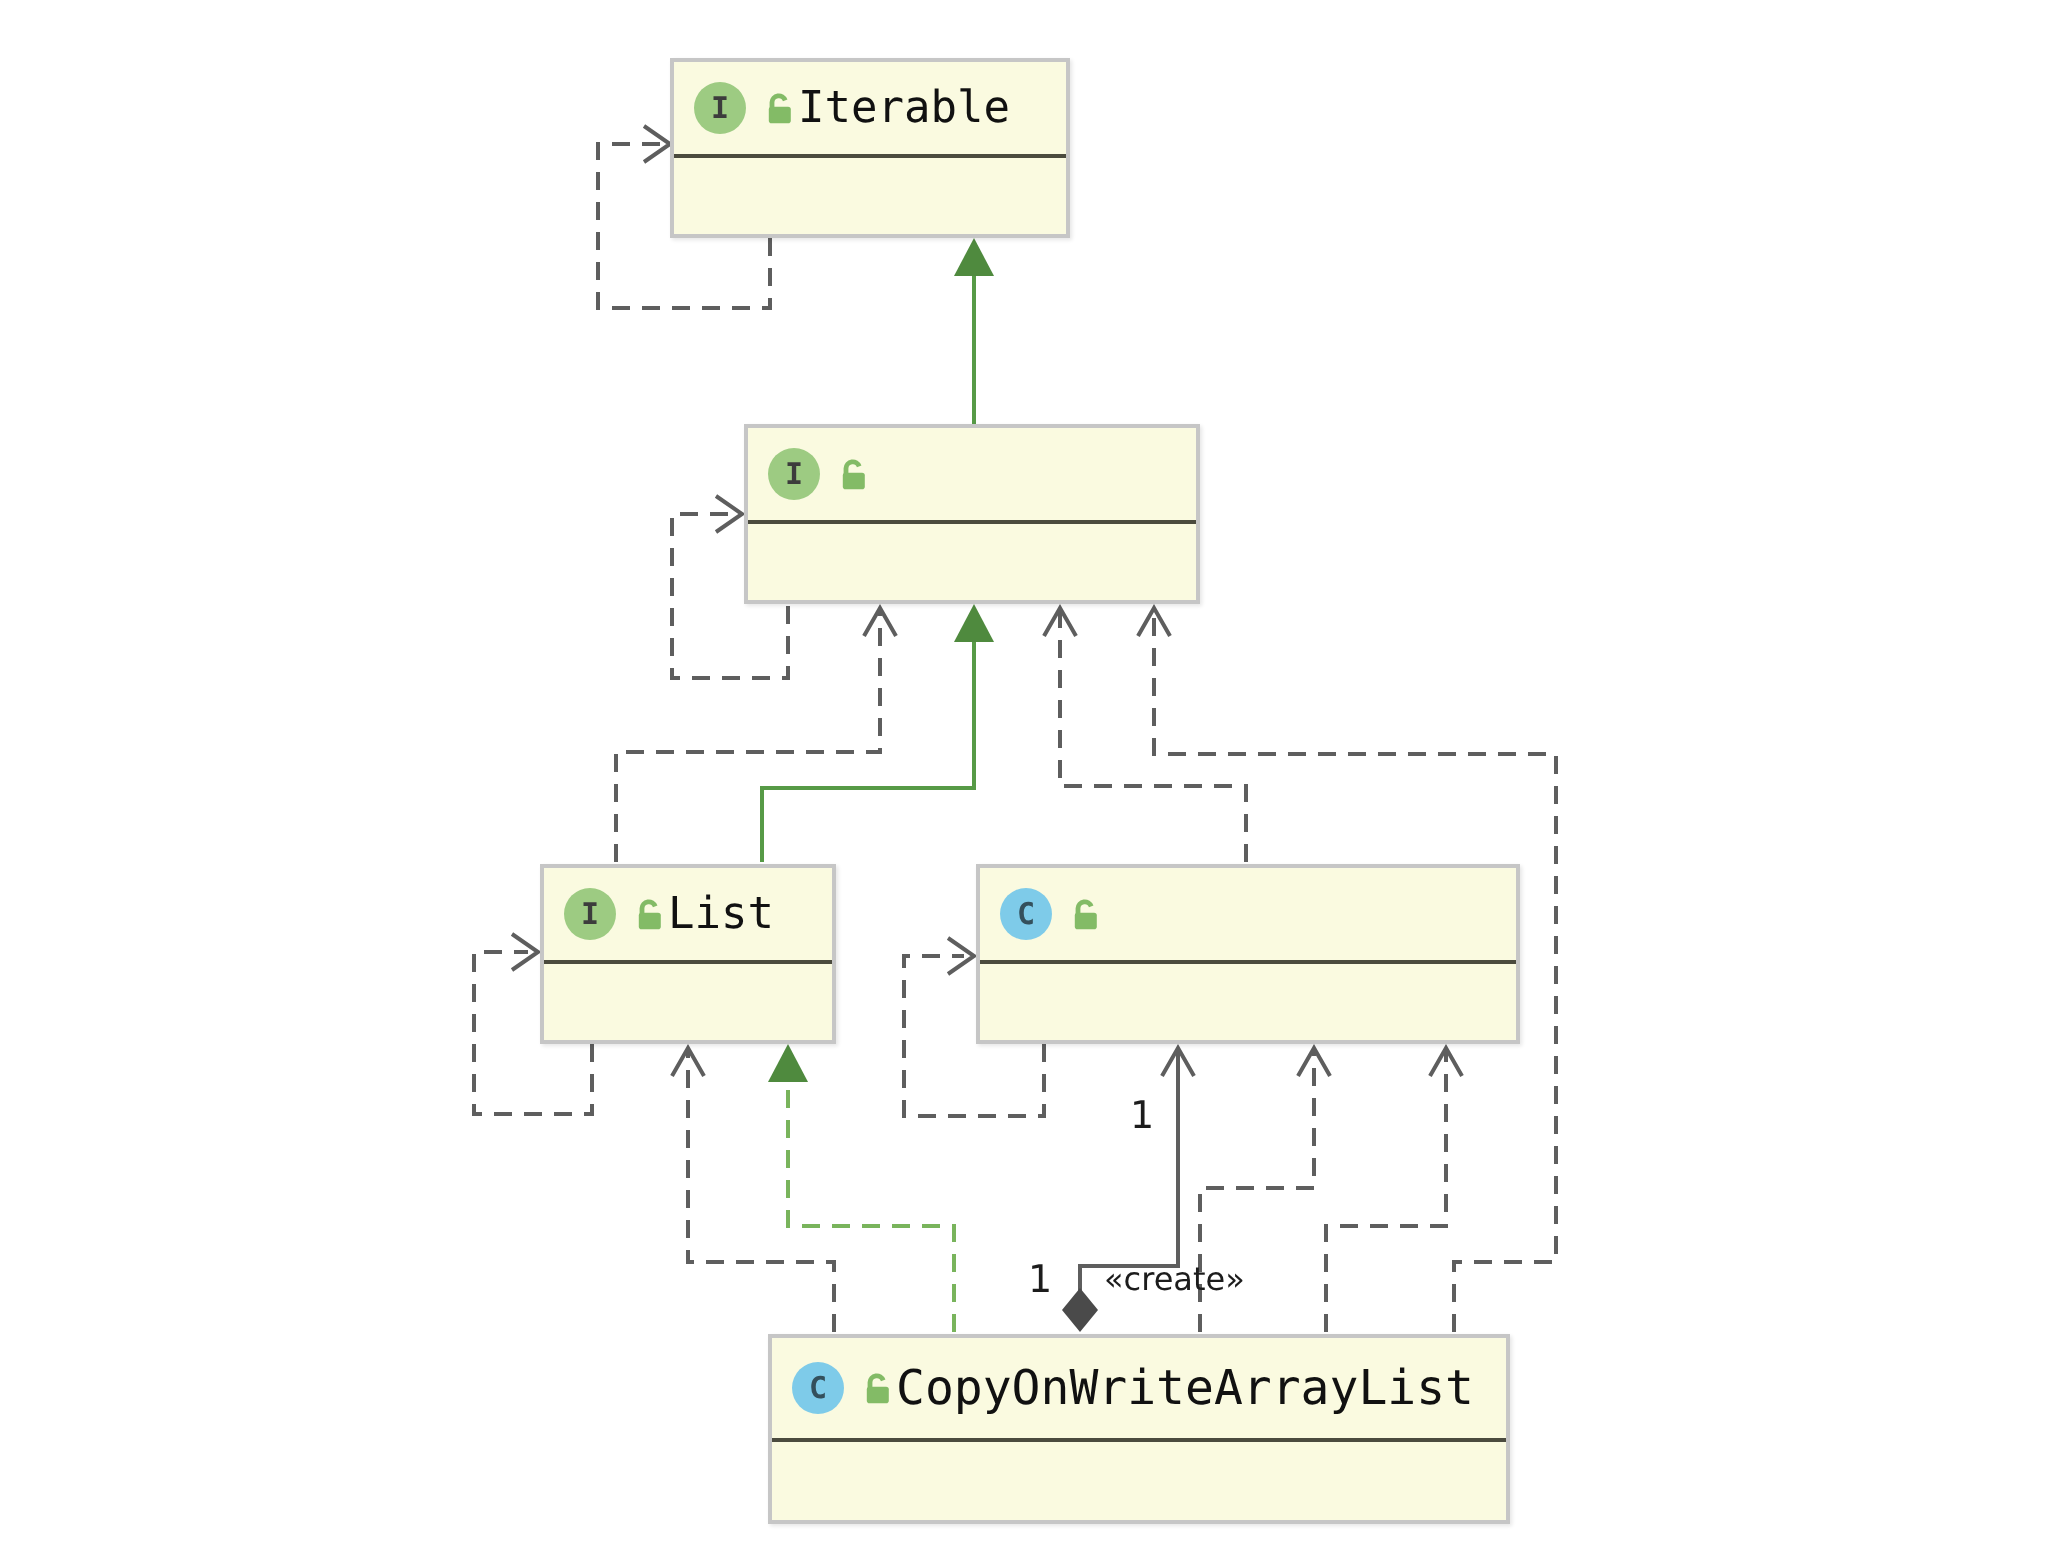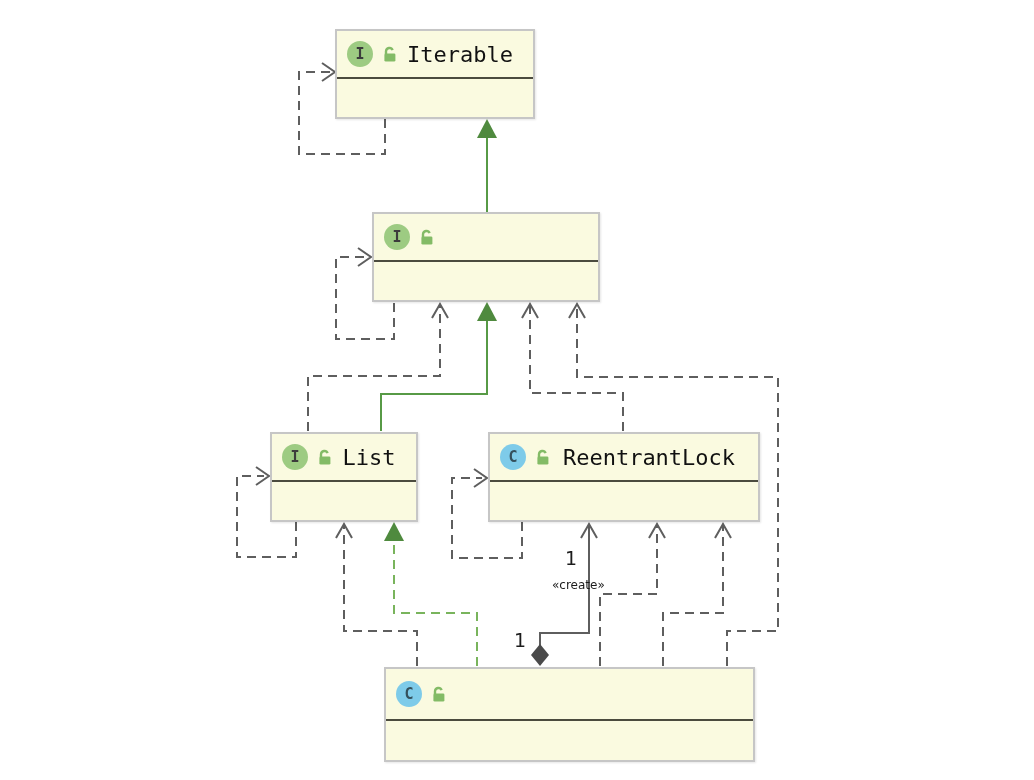--- a/index.html
+++ b/index.html
@@ -30,32 +30,32 @@
   .icon-circle{
     width:26px;height:26px;border-radius:50%;
     display:flex;align-items:center;justify-content:center;
     font-size:15px;font-weight:bold;color:#3c3c3c;
     flex:0 0 auto;
   }
   .icon-interface{background:#9dcb82;}
   .icon-class{background:#7ecbe9;color:#34505c;}
   .lock{flex:0 0 auto;margin-left:8px;display:flex;align-items:center;}
   .uml-title{
-    flex:1;text-align:center;
+    flex:1;text-align:left;
     font-size:22px;color:#111111;
     white-space:nowrap;
   }
   .big .uml-title{font-size:24px;}
   .edge-label{
     position:absolute;
     font-family:"DejaVu Sans", sans-serif;
     color:#1c1c1c;
     white-space:nowrap;
   }
-  #lbl-create{left:552px;top:578px;font-size:12px;}
+  #lbl-create{left:552px;top:630px;font-size:16px;}
   #lbl-mult-target{left:565px;top:547px;font-size:19px;}
   #lbl-mult-source{left:514px;top:629px;font-size:19px;}
 </style>
 </head>
 <body>
 
 <div id="canvas">
 
   <svg id="edges" viewBox="0 0 1034 780" xmlns="http://www.w3.org/2000/svg">
 
@@ -151,34 +151,34 @@
 
   <div class="uml-box" style="left:488px;top:432px;width:272px;">
     <div class="uml-header">
       <span class="icon-circle icon-class">C</span>
       <span class="lock">
         <svg width="18" height="18" viewBox="0 0 18 18">
             <path d="M5,9 V6.2 a3.4,3.4 0 0 1 6.6,-1" stroke="#83bb66" stroke-width="2.4" fill="none"></path>
             <rect x="3.4" y="8.4" width="11" height="8.2" rx="1.4" fill="#83bb66"></rect>
           </svg>
       </span>
-      <span class="uml-title">ReentrantLock</span>
     </div>
     <div class="uml-body"></div>
   </div>
 
   <div class="uml-box big" style="left:384px;top:667px;width:371px;">
     <div class="uml-header">
       <span class="icon-circle icon-class">C</span>
       <span class="lock">
         <svg width="18" height="18" viewBox="0 0 18 18">
             <path d="M5,9 V6.2 a3.4,3.4 0 0 1 6.6,-1" stroke="#83bb66" stroke-width="2.4" fill="none"></path>
             <rect x="3.4" y="8.4" width="11" height="8.2" rx="1.4" fill="#83bb66"></rect>
           </svg>
       </span>
+      <span class="uml-title">CopyOnWriteArrayList</span>
     </div>
     <div class="uml-body"></div>
   </div>
 
   <div class="edge-label" id="lbl-create">«create»</div>
   <div class="edge-label" id="lbl-mult-target">1</div>
   <div class="edge-label" id="lbl-mult-source">1</div>
 
 </div>
 

